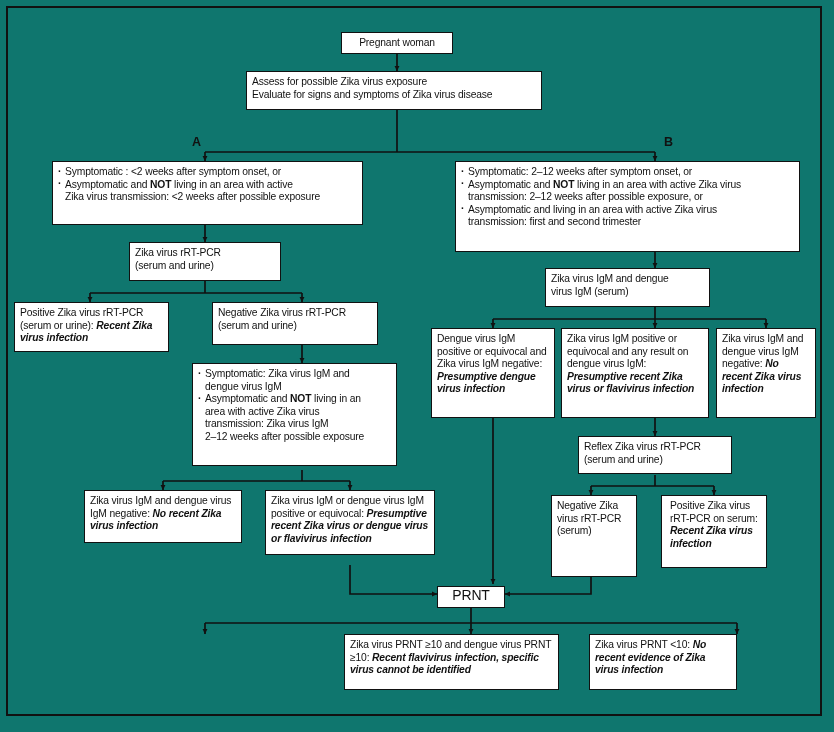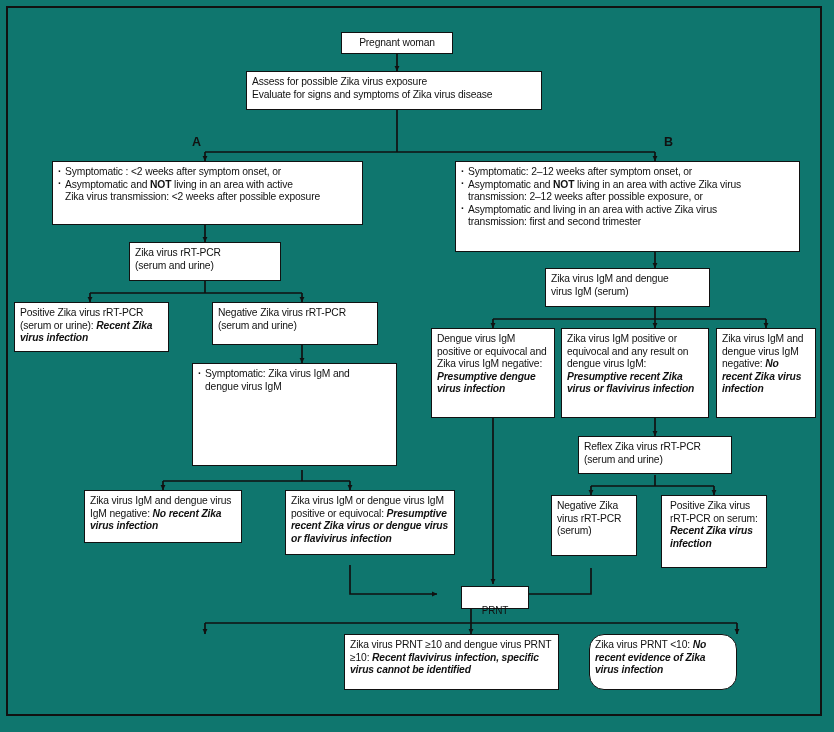--- a/index.html
+++ b/index.html
@@ -45,23 +45,22 @@
     font-weight:bold;
   }
   .branch-label{
     position:absolute;
     font-size:12.5px;
     font-weight:bold;
     color:#111111;
   }
   .prnt{
     text-align:center;
-    font-size:10px;
-    padding-top:18px;
-    margin-left:24px;
+    font-size:14px;
+    padding-top:2px;
   }
 </style>
 </head>
 <body>
 
 <div id="canvas">
 
   <div id="frame"></div>
 
   <svg id="wires" viewBox="0 0 834 732">
@@ -148,27 +147,28 @@
     <span>Positive Zika virus rRT-PCR (serum or urine): </span><i>Recent Zika virus infection</i>
   </div>
 
   <div class="box" style="left:212px;top:302px;width:166px;height:43px;">
     <div>Negative Zika virus rRT-PCR</div>
     <div>(serum and urine)</div>
   </div>
 
   <div class="box" style="left:192px;top:363px;width:205px;height:103px;">
     <div class="bul"><span>Symptomatic: Zika virus IgM and</span><br><span>dengue virus IgM</span></div>
+    <div class="bul"><span>Asymptomatic and </span><b>NOT</b><span> living in an</span><br><span>area with active Zika virus</span><br><span>transmission: Zika virus IgM</span><br><span>2–12 weeks after possible exposure</span></div>
   </div>
 
   <div class="box" style="left:84px;top:490px;width:158px;height:53px;">
     <span>Zika virus IgM and dengue virus IgM negative: </span><i>No recent Zika virus infection</i>
   </div>
 
-  <div class="box" style="left:265px;top:490px;width:170px;height:65px;margin-left:20px;">
+  <div class="box" style="left:265px;top:490px;width:170px;height:65px;">
     <span>Zika virus IgM or dengue virus IgM positive or equivocal: </span><i>Presumptive recent Zika virus or dengue virus or flavivirus infection</i>
   </div>
 
   <div class="box" style="left:455px;top:161px;width:345px;height:91px;">
     <div class="bul"><span>Symptomatic: 2–12 weeks after symptom onset, or</span></div>
     <div class="bul"><span>Asymptomatic and </span><b>NOT</b><span> living in an area with active Zika virus</span><br><span>transmission: 2–12 weeks after possible exposure, or</span></div>
     <div class="bul"><span>Asymptomatic and living in an area with active Zika virus</span><br><span>transmission: first and second trimester</span></div>
   </div>
 
   <div class="box" style="left:545px;top:268px;width:165px;height:39px;">
@@ -186,36 +186,36 @@
 
   <div class="box" style="left:716px;top:328px;width:100px;height:90px;">
     <span>Zika virus IgM and dengue virus IgM negative: </span><i>No recent Zika virus infection</i>
   </div>
 
   <div class="box" style="left:578px;top:436px;width:154px;height:38px;">
     <div>Reflex Zika virus rRT-PCR</div>
     <div>(serum and urine)</div>
   </div>
 
-  <div class="box" style="left:551px;top:495px;width:86px;height:61px;">
+  <div class="box" style="left:551px;top:495px;width:86px;height:82px;">
     <div>Negative Zika</div>
     <div>virus rRT-PCR</div>
     <div>(serum)</div>
   </div>
 
   <div class="box" style="left:661px;top:495px;width:106px;height:73px;padding-left:8px;">
     <span>Positive Zika virus rRT-PCR on serum: </span><i>Recent Zika virus infection</i>
   </div>
 
   <div class="box prnt" style="left:437px;top:586px;width:68px;height:22px;">
     <span>PRNT</span>
   </div>
 
 
   <div class="box" style="left:344px;top:634px;width:215px;height:56px;">
     <span>Zika virus PRNT ≥10 and dengue virus PRNT ≥10: </span><i>Recent flavivirus infection, specific virus cannot be identified</i>
   </div>
 
-  <div class="box" style="left:589px;top:634px;width:148px;height:56px;border-radius:15px;">
+  <div class="box" style="left:589px;top:634px;width:148px;height:56px;">
     <span>Zika virus PRNT &lt;10: </span><i>No recent evidence of Zika virus infection</i>
   </div>
 
 </div>
 
 </body></html>

